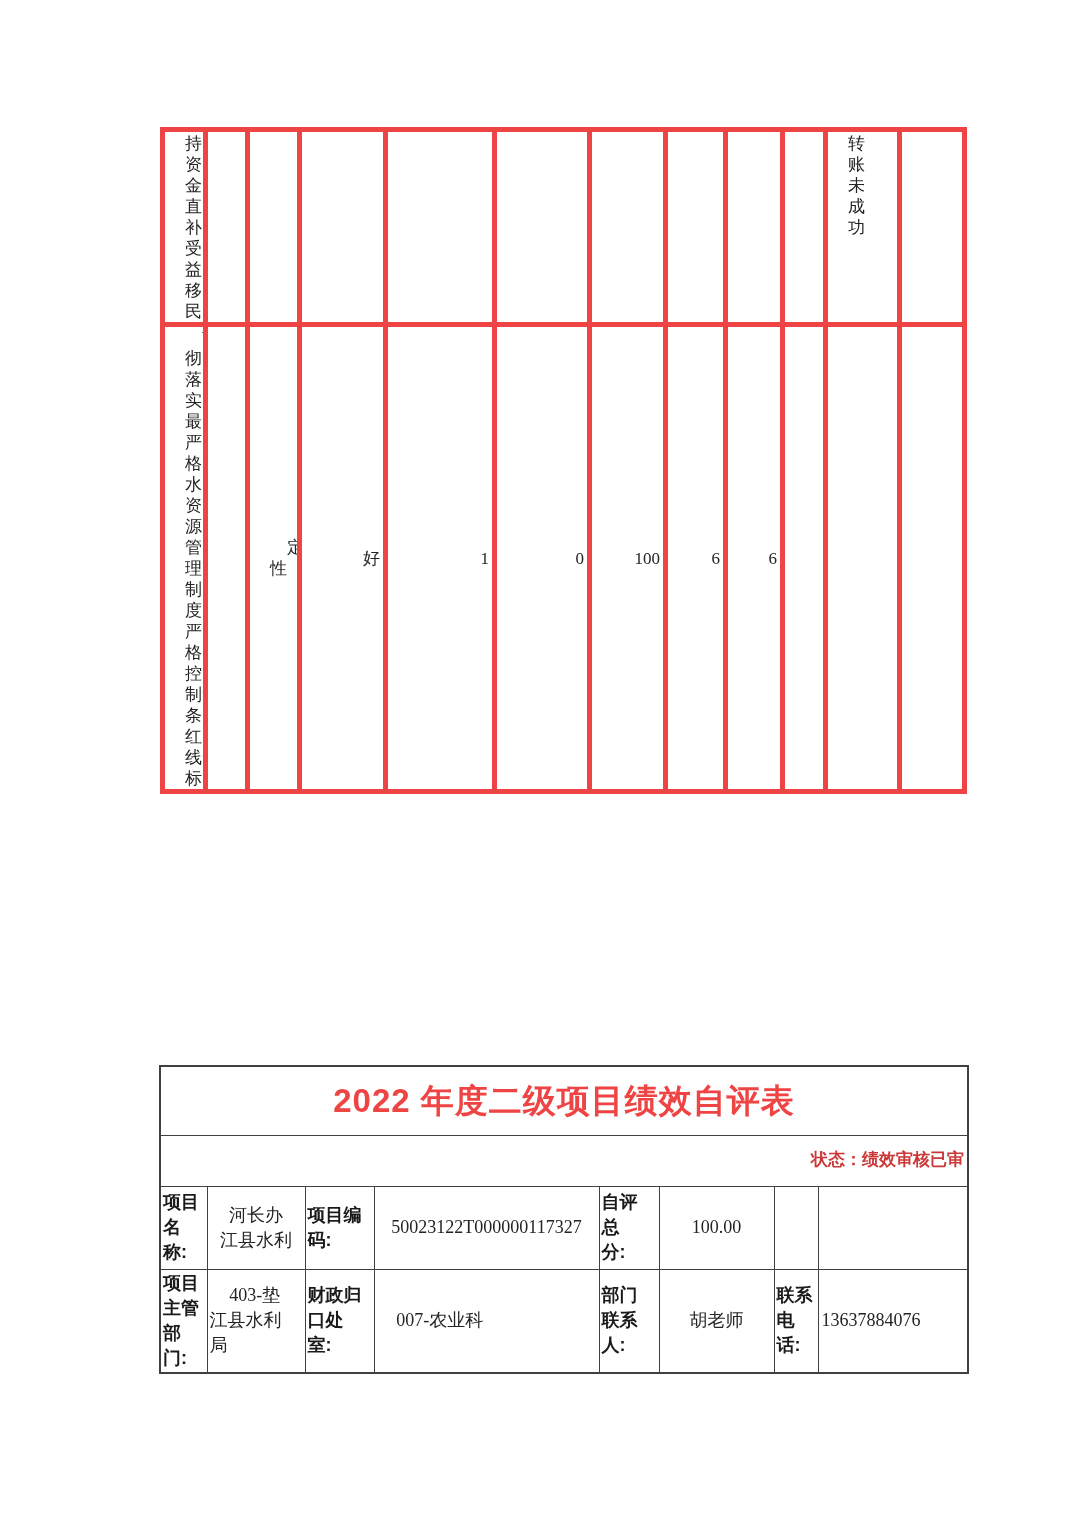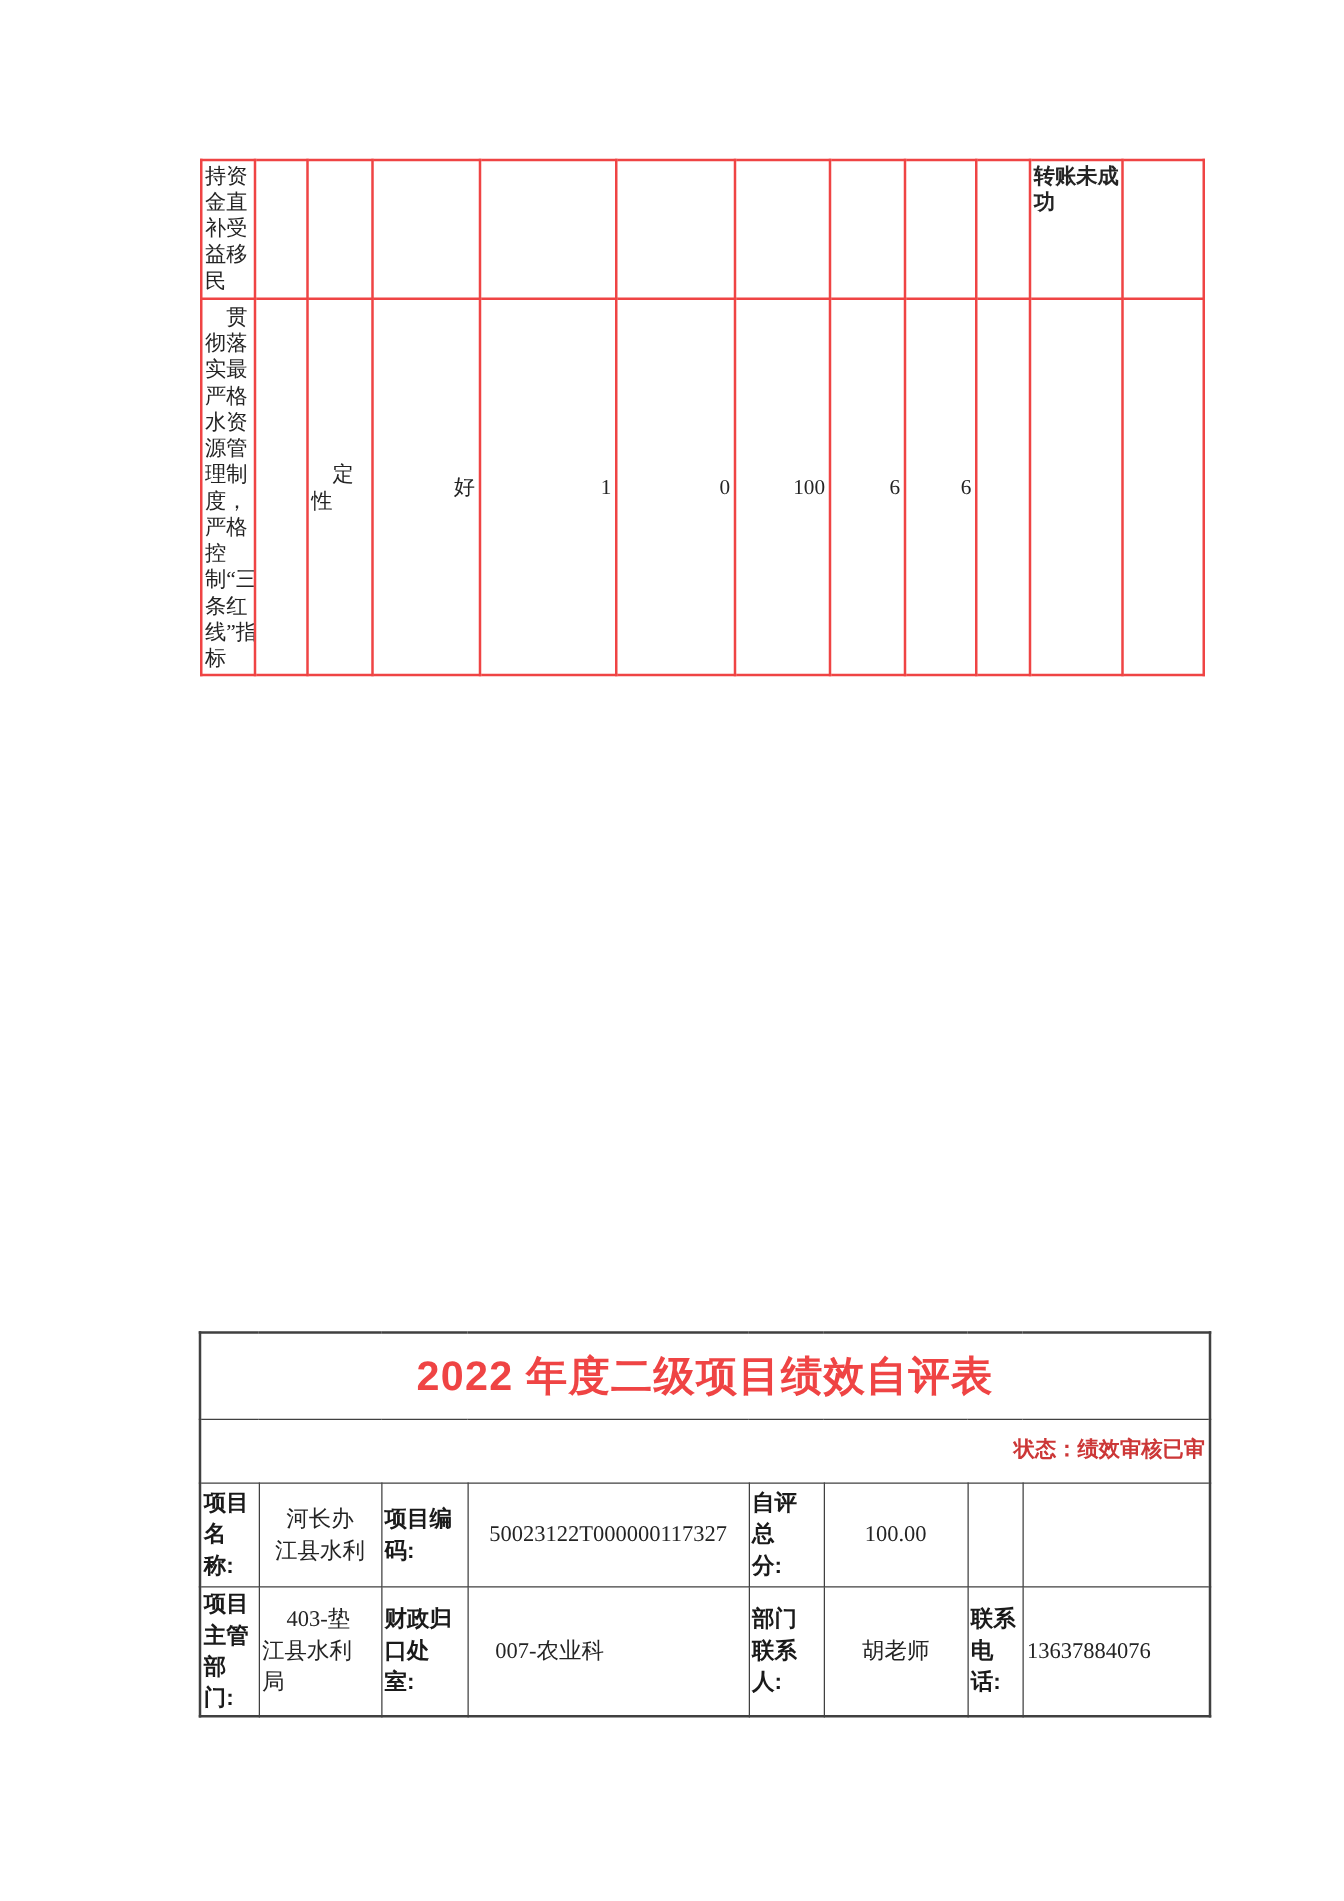--- a/index.html
+++ b/index.html
@@ -9,25 +9,25 @@
     color:#242424;
   }
   table { border-collapse:collapse; table-layout:fixed; }
   td { overflow:hidden; white-space:pre-line; }
 
   
   .t1 {
     position:absolute; left:160px; top:127px; width:802px;
     font-size:17px; line-height:21px;
   }
-  .t1 td { border:2px solid #ef4444; padding:0 2px; vertical-align:middle; word-break:break-all; }
+  .t1 td { border:5px solid #ef4444; padding:0 20px; vertical-align:middle; word-break:break-all; }
   .t1 tr.rowtop td { vertical-align:top; padding-top:1px; }
   .t1 td.ind  { text-indent:1em; }
   .t1 td.num  { text-align:right; padding-right:3px; }
-  .t1 td.note { vertical-align:top; padding-top:1px;font-weight:bold; }
+  .t1 td.note { vertical-align:top; padding-top:1px; }
 
   
   .t2 {
     position:absolute; left:159px; top:1065px; width:808px;
     font-size:18px; line-height:25px; border:2px solid #404040;
   }
   .t2 td { border:1px solid #404040; padding:1px 2px; vertical-align:middle; }
   .t2 .title-cell {
     text-align:center; vertical-align:middle;
     font-family:"Liberation Sans","DejaVu Sans",sans-serif;

